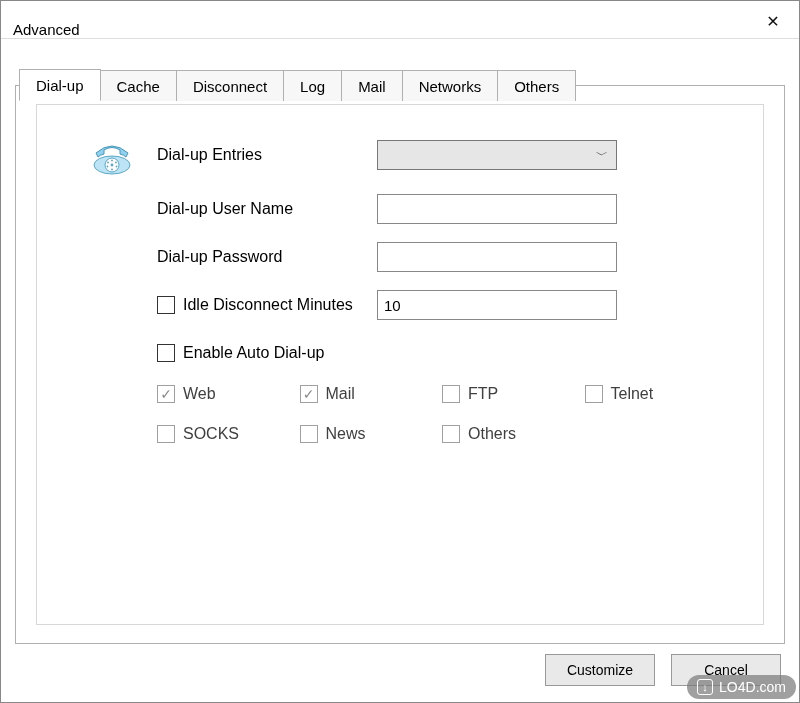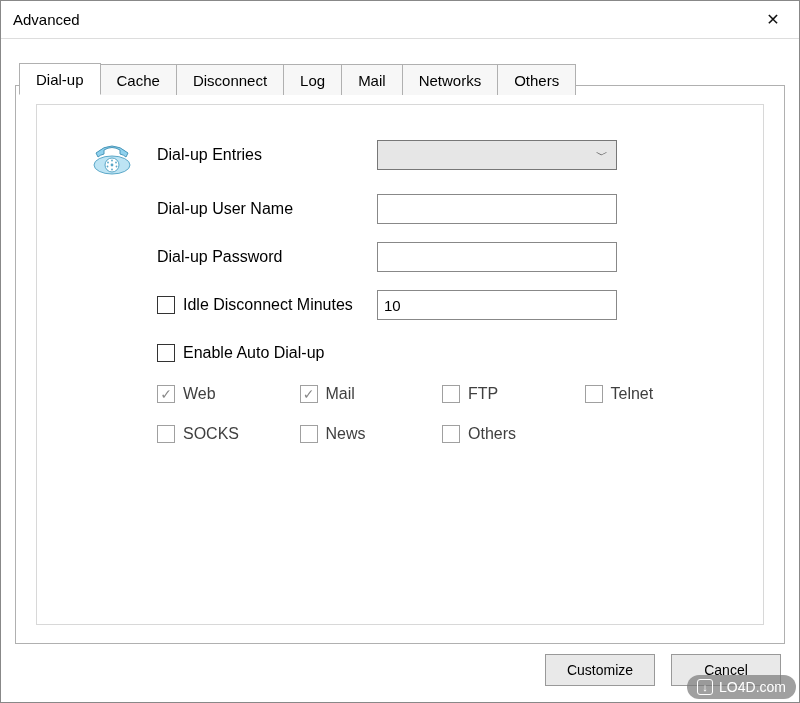--- a/index.html
+++ b/index.html
@@ -20,21 +20,21 @@
     height: 703px;
     background: #fff;
     border: 1px solid #888;
     box-shadow: 6px 6px 18px rgba(0,0,0,0.35);
     display: flex;
     flex-direction: column;
   }
   .titlebar {
     height: 38px;
     display: flex;
-    align-items: center;
+    align-items: flex-end;
     justify-content: space-between;
     padding: 0 2px 0 12px;
     border-bottom: 1px solid #ddd;
     background:#fff;
   }
   .titlebar .title { font-size: 15px; }
   .close-btn {
     width: 48px;
     height: 34px;
     display:flex;align-items:center;justify-content:center;
@@ -57,21 +57,21 @@
   }
   .tab {
     padding: 7px 16px 6px 16px;
     border: 1px solid #b0b0b0;
     border-bottom: none;
     background: #f7f7f7;
     margin-right: 0px;
     cursor: default;
     font-size: 15px;
     position:relative;
-    top:10px;
+    top:16px;
   }
   .tab + .tab { border-left:none;}
   .tab.active {
     background: #fff;
     border-bottom: 1px solid #fff;
     z-index: 3;
   }
   .tabpanel {
     border: 1px solid #b0b0b0;
     background:#fff;

